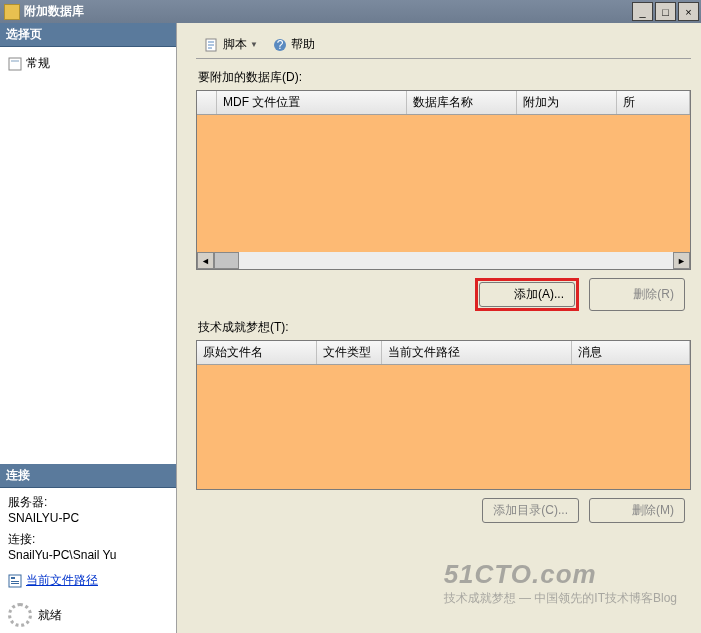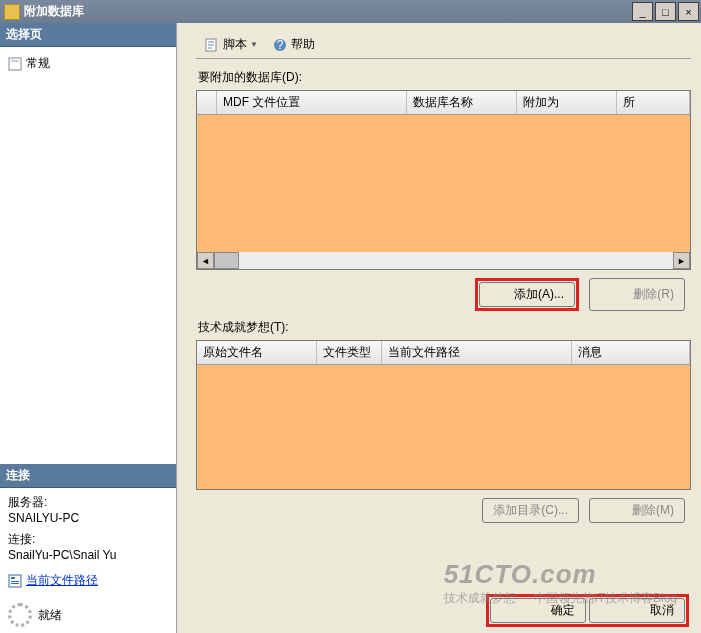--- a/index.html
+++ b/index.html
@@ -163,26 +163,20 @@
         <div class="th" style="width:190px">当前文件路径</div>
         <div class="th" style="flex:1">消息</div>
       </div>
     </div>
 
     <div class="btnrow">
       <button class="btn disabled">添加目录(C)...</button>
       <button class="btn disabled">删除(M)</button>
     </div>
 
-    <div class="footer">
-      <span class="highlight">
-        <button class="btn">确定</button>
-        <button class="btn">取消</button>
-      </span>
-    </div>
 
     <div class="watermark">
       <div class="big">51CTO.com</div>
       <div class="small">技术成就梦想 — 中国领先的IT技术博客Blog</div>
     </div>
 
   </div>
 </div>
 
 </body></html>

